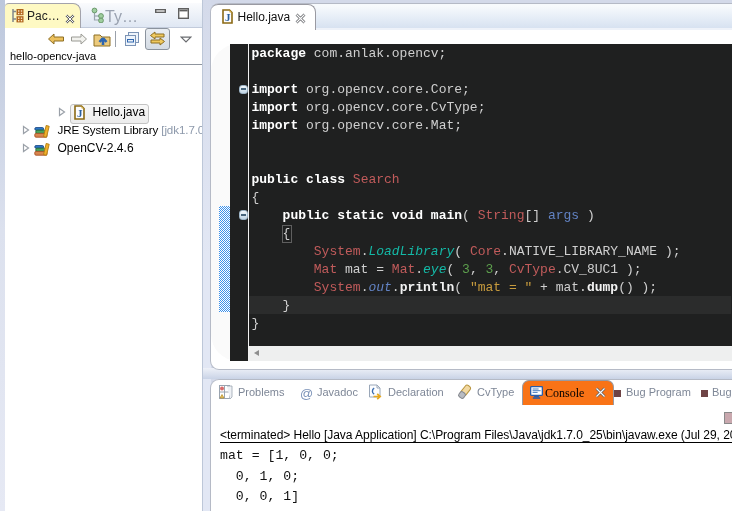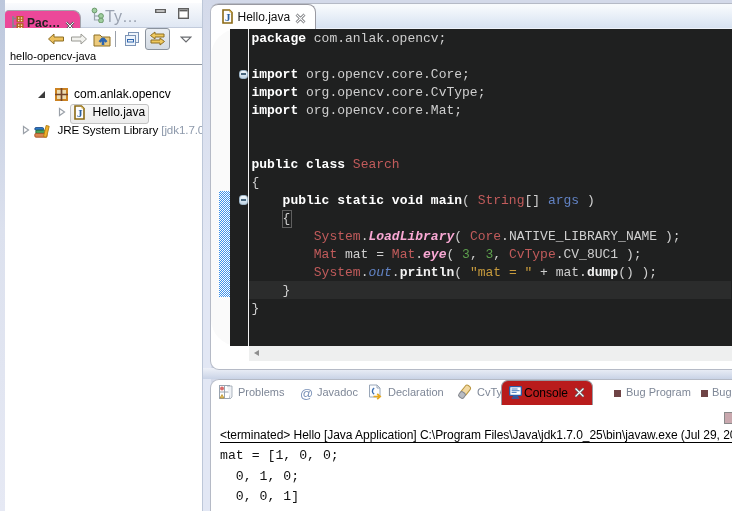--- a/index.html
+++ b/index.html
@@ -5,70 +5,70 @@
 body{width:732px;height:511px;overflow:hidden;position:relative;
   background:#d3d9e9;font-family:"Liberation Sans",sans-serif;}
 .abs{position:absolute;}
 #vsash{left:203px;top:0;width:7.5px;height:511px;background:linear-gradient(180deg,#d4daea,#e2e7f4 50%);}
 #hgap{left:203px;top:368px;width:529px;height:11px;background:linear-gradient(180deg,#eef1f8,#c9d3e6);}
 
 #strip{left:0;top:0;width:5px;height:511px;background:linear-gradient(180deg,#bcc7dc,#dce1ee 45%,#e6e9f4);}
 
 #lp{left:5px;top:0;width:197px;height:511px;background:#fff;border-right:1px solid #bdc7d8;overflow:hidden;}
 #ltabbg{left:0;top:3px;width:197px;height:24px;background:linear-gradient(180deg,#fafbfd,#dfe7f3);border-bottom:1px solid #c2cbdb;}
-#ltab{left:0;top:10px;width:75px;height:25px;background:#ec4899;border:1px solid #a3a3ab;border-left:none;border-bottom:none;border-radius:4px 8px 0 0;font-weight:bold;}
+#ltab{left:0;top:3px;width:75px;height:25px;background:#fef9c3;border:1px solid #a3a3ab;border-left:none;border-bottom:none;border-radius:4px 8px 0 0;}
 #ltab .txt{position:absolute;left:22px;top:5px;font-size:12px;color:#222;}
 #ttab{left:85px;top:6px;width:110px;height:20px;}
 #ttab .txt{position:absolute;left:15px;top:2px;font-size:16px;color:#9aa2b0;}
 
 #ltools{left:0;top:28px;width:197px;height:24px;background:#fff;}
 
 #plabel{left:5px;top:50px;font-size:11px;color:#000;}
 #punder{left:4px;top:63.5px;width:193px;height:1px;background:#8f959e;}
 
 .trow{position:absolute;left:0;height:18px;width:197px;font-size:12px;color:#000;}
 .trow .lbl{position:absolute;top:2px;white-space:nowrap;}
 .grey{color:#8d99ab;}
 .tri-e{position:absolute;width:0;height:0;border-left:7px solid transparent;border-bottom:7px solid #3c3c3c;}
 svg.tric{position:absolute;}
 #hsel{left:70px;top:104px;width:77px;height:18px;background:linear-gradient(180deg,#f8f8f8,#ececec);border:1px solid #c3c3c3;border-radius:3px;}
 
 #ed{left:210px;top:3px;width:522px;height:365px;background:#fff;border:1px solid #b5bac6;border-right:none;border-radius:9px 0 0 9px;}
 #etabbg{left:0px;top:0px;width:521px;height:23.5px;background:linear-gradient(180deg,#f7fafd 8%,#d7e2f1);border-bottom:2px solid #eef2f9;border-radius:9px 0 0 0;}
 #etab{left:0px;top:0px;width:104px;height:25px;background:#fff;border:1px solid #9a9aa2;border-left:none;border-bottom:none;border-radius:7px 8px 0 0;}
 #etab .txt{position:absolute;left:26.5px;top:5px;font-size:12px;color:#111;}
-#econt{left:0px;top:25px;width:521px;height:317px;background:#fafafa;border-radius:27px;}
+#econt{left:0px;top:40px;width:521px;height:317px;background:#fafafa;border-radius:27px;}
 #rangebar{left:7.5px;top:162px;width:12.5px;height:106px;
   background-color:#fff;
   background-image:linear-gradient(45deg,#3d91ea 25%,transparent 25%,transparent 75%,#3d91ea 75%),linear-gradient(45deg,#3d91ea 25%,transparent 25%,transparent 75%,#3d91ea 75%);
   background-size:2px 2px;background-position:0 0,1px 1px;}
 #foldcol{left:19px;top:0;width:17.8px;height:317px;background:#1f2020;}
 #fsep{left:36.8px;top:0;width:1.3px;height:317px;background:#f2f2f2;}
 #code{left:38.1px;top:0;width:482.9px;height:317px;background:#1f2020;}
 #curline{position:absolute;left:0;top:252px;width:482px;height:18px;background:#2b2c2c;}
 pre.code{position:absolute;left:2.3px;top:0.5px;margin:0;font-family:"Liberation Mono",monospace;font-size:13px;line-height:18px;color:#cfcfcf;}
 pre.code b{color:#fff;font-weight:bold;}
 .ty{color:#c15b5b;}
 .nu{color:#5d9f4d;}
 .st{color:#c79b3d;}
 .bl{color:#6283c4;}
-.im{color:#f9a8d4;font-style:italic;font-weight:bold;}
+.im{color:#14b8a6;font-style:italic;}
 .imb{color:#6283c4;font-style:italic;}
 .mt{color:#f2f2f2;font-weight:bold;text-align:right;}
 #bracebox{position:absolute;left:33px;top:180.5px;width:7.6px;height:16px;border:1px solid #5f5f5f;}
 
 .fold{position:absolute;width:7.5px;height:7.5px;border-radius:3px;background:linear-gradient(180deg,#f2f7fb,#c2d6e6);border:1px solid #9db4c6;}
 .fold:after{content:"";position:absolute;left:1.2px;top:2.8px;width:5px;height:1.8px;background:#47657c;}
 
 #hscroll{left:38px;top:342px;width:483px;height:15px;background:#eeefef;}
 #hsarrow{position:absolute;left:5px;top:4px;width:0;height:0;border-top:3.6px solid transparent;border-bottom:3.6px solid transparent;border-right:5.2px solid #8e8e8e;}
 
 #bp{left:210px;top:379px;width:522px;height:132px;background:#fff;border:1px solid #b5bac6;border-right:none;border-bottom:none;border-radius:9px 0 0 0;}
 .btxt{position:absolute;top:6px;font-size:11px;color:#7e8797;white-space:nowrap;}
-#ctab{left:290px;top:-0.5px;width:90px;height:24px;background:#b91c1c;border:1px solid #999aa2;border-bottom:none;border-radius:7px 7px 0 0;}
+#ctab{left:311px;top:-0.5px;width:90px;height:24px;background:#f97316;border:1px solid #999aa2;border-bottom:none;border-radius:7px 7px 0 0;font-family:Liberation Serif, serif;}
 #ctab .txt{position:absolute;left:22px;top:5px;font-size:12px;color:#000;}
 .bsq{position:absolute;top:10px;width:7px;height:7px;background:#6e4345;}
 #term{left:9px;top:47.5px;font-size:12px;letter-spacing:-0.04px;color:#000;border-bottom:1px solid #000;white-space:nowrap;width:515px;overflow:hidden;}
 #cout{position:absolute;left:9px;top:66px;margin:0;font-family:"Liberation Mono",monospace;font-size:13.2px;line-height:20.5px;color:#111;}
 #cbtn{left:513px;top:32px;width:9px;height:10px;background:#c9a8ae;border:1px solid #8a8a8a;border-right:none;}
 svg{display:block;}
 </style></head>
 <body>
 <div class="abs" id="strip"></div>
 <div class="abs" id="vsash"></div>
@@ -140,28 +140,20 @@
       </svg>
     </div>
     <svg class="abs" style="left:175px;top:8px" width="12" height="7" viewBox="0 0 12 7">
         <path d="M1.2 1.2 h9.6 l-4.8 4.8 Z" fill="#fdfdfd" stroke="#6a6c70" stroke-width="1.2"></path>
       </svg>
   </div>
 
   <div class="abs" id="plabel">hello-opencv-java</div>
   <div class="abs" id="punder"></div>
 
-  <div class="trow" style="top:85px">
-    <div class="tri-e" style="left:33px;top:6px"></div>
-    <svg style="position:absolute;left:49.5px;top:3px" width="13" height="13" viewBox="0 0 13 13">
-      <rect x="1" y="1" width="11" height="11" fill="#ecdbb0" stroke="#cc8322" stroke-width="2"></rect>
-      <path d="M6.5 0 v13 M0 6.5 h13" stroke="#74462a" stroke-width="1.7"></path>
-    </svg>
-    <span class="lbl" style="left:69px">com.anlak.opencv</span>
-  </div>
   <div class="trow" style="top:103px">
     <svg class="tric" style="left:52.5px;top:4px" width="8" height="10" viewBox="0 0 8 10">
         <path d="M1.5 1.5 L6.5 5 L1.5 8.5 Z" fill="#fff" stroke="#9aa0a8" stroke-width="1.2"></path>
       </svg>
     <div class="abs" id="hsel" style="left:65px;top:0.5px"></div>
     <svg style="position:absolute;left:68.8px;top:1.5px" width="11" height="15" viewBox="0 0 11 15">
       <path d="M1 1 h6.5 L10 3.5 V14 H1 Z" fill="#fdfdff" stroke="#8b6914" stroke-width="1.6"></path>
       <path d="M7.5 1 V3.5 H10 Z" fill="#d8b54e"></path>
       <text x="3" y="11.5" font-family="Liberation Serif" font-size="11" font-weight="bold" fill="#2a5f9e">J</text>
     </svg>
@@ -171,20 +163,32 @@
     <svg class="tric" style="left:16.5px;top:4px" width="8" height="10" viewBox="0 0 8 10">
         <path d="M1.5 1.5 L6.5 5 L1.5 8.5 Z" fill="#fff" stroke="#9aa0a8" stroke-width="1.2"></path>
       </svg>
     <svg style="position:absolute;left:28.5px;top:4px" width="17" height="14" viewBox="0 0 17 14">
       <rect x="0.8" y="2.6" width="8.8" height="2.6" rx="1.2" fill="#2e79cc" stroke="#1c4a85" stroke-width="0.9"></rect>
       <rect x="1.8" y="5.2" width="10" height="3.2" rx="1.2" fill="#49a45b" stroke="#256b33" stroke-width="0.9"></rect>
       <rect x="0.8" y="8.4" width="12.2" height="3.8" rx="1.2" fill="#d8854e" stroke="#a85327" stroke-width="0.9"></rect>
       <path d="M12.2 0.4 l3 0.9 -2.7 11 -3-0.7 Z" fill="#f0b02a" stroke="#b07c10" stroke-width="0.9"></path>
     </svg>
     <span class="lbl" style="left:52.5px;font-size:11.6px;letter-spacing:-0.1px">JRE System Library <span class="grey">[jdk1.7.0(</span></span>
+  </div>
+  <div class="trow" style="top:139px">
+    <svg class="tric" style="left:16.5px;top:4px" width="8" height="10" viewBox="0 0 8 10">
+        <path d="M1.5 1.5 L6.5 5 L1.5 8.5 Z" fill="#fff" stroke="#9aa0a8" stroke-width="1.2"></path>
+      </svg>
+    <svg style="position:absolute;left:28.5px;top:4px" width="17" height="14" viewBox="0 0 17 14">
+      <rect x="0.8" y="2.6" width="8.8" height="2.6" rx="1.2" fill="#2e79cc" stroke="#1c4a85" stroke-width="0.9"></rect>
+      <rect x="1.8" y="5.2" width="10" height="3.2" rx="1.2" fill="#49a45b" stroke="#256b33" stroke-width="0.9"></rect>
+      <rect x="0.8" y="8.4" width="12.2" height="3.8" rx="1.2" fill="#d8854e" stroke="#a85327" stroke-width="0.9"></rect>
+      <path d="M12.2 0.4 l3 0.9 -2.7 11 -3-0.7 Z" fill="#f0b02a" stroke="#b07c10" stroke-width="0.9"></path>
+    </svg>
+    <span class="lbl" style="left:52.5px">OpenCV-2.4.6</span>
   </div>
 </div>
 
 <div class="abs" id="ed">
   <div class="abs" id="etabbg"></div>
   <div class="abs" id="etab">
     <svg style="position:absolute;left:11px;top:4px" width="11" height="15" viewBox="0 0 11 15">
       <path d="M1 1 h6.5 L10 3.5 V14 H1 Z" fill="#fdfdff" stroke="#8b6914" stroke-width="1.6"></path>
       <path d="M7.5 1 V3.5 H10 Z" fill="#d8b54e"></path>
       <text x="3" y="11.5" font-family="Liberation Serif" font-size="11" font-weight="bold" fill="#2a5f9e">J</text>

